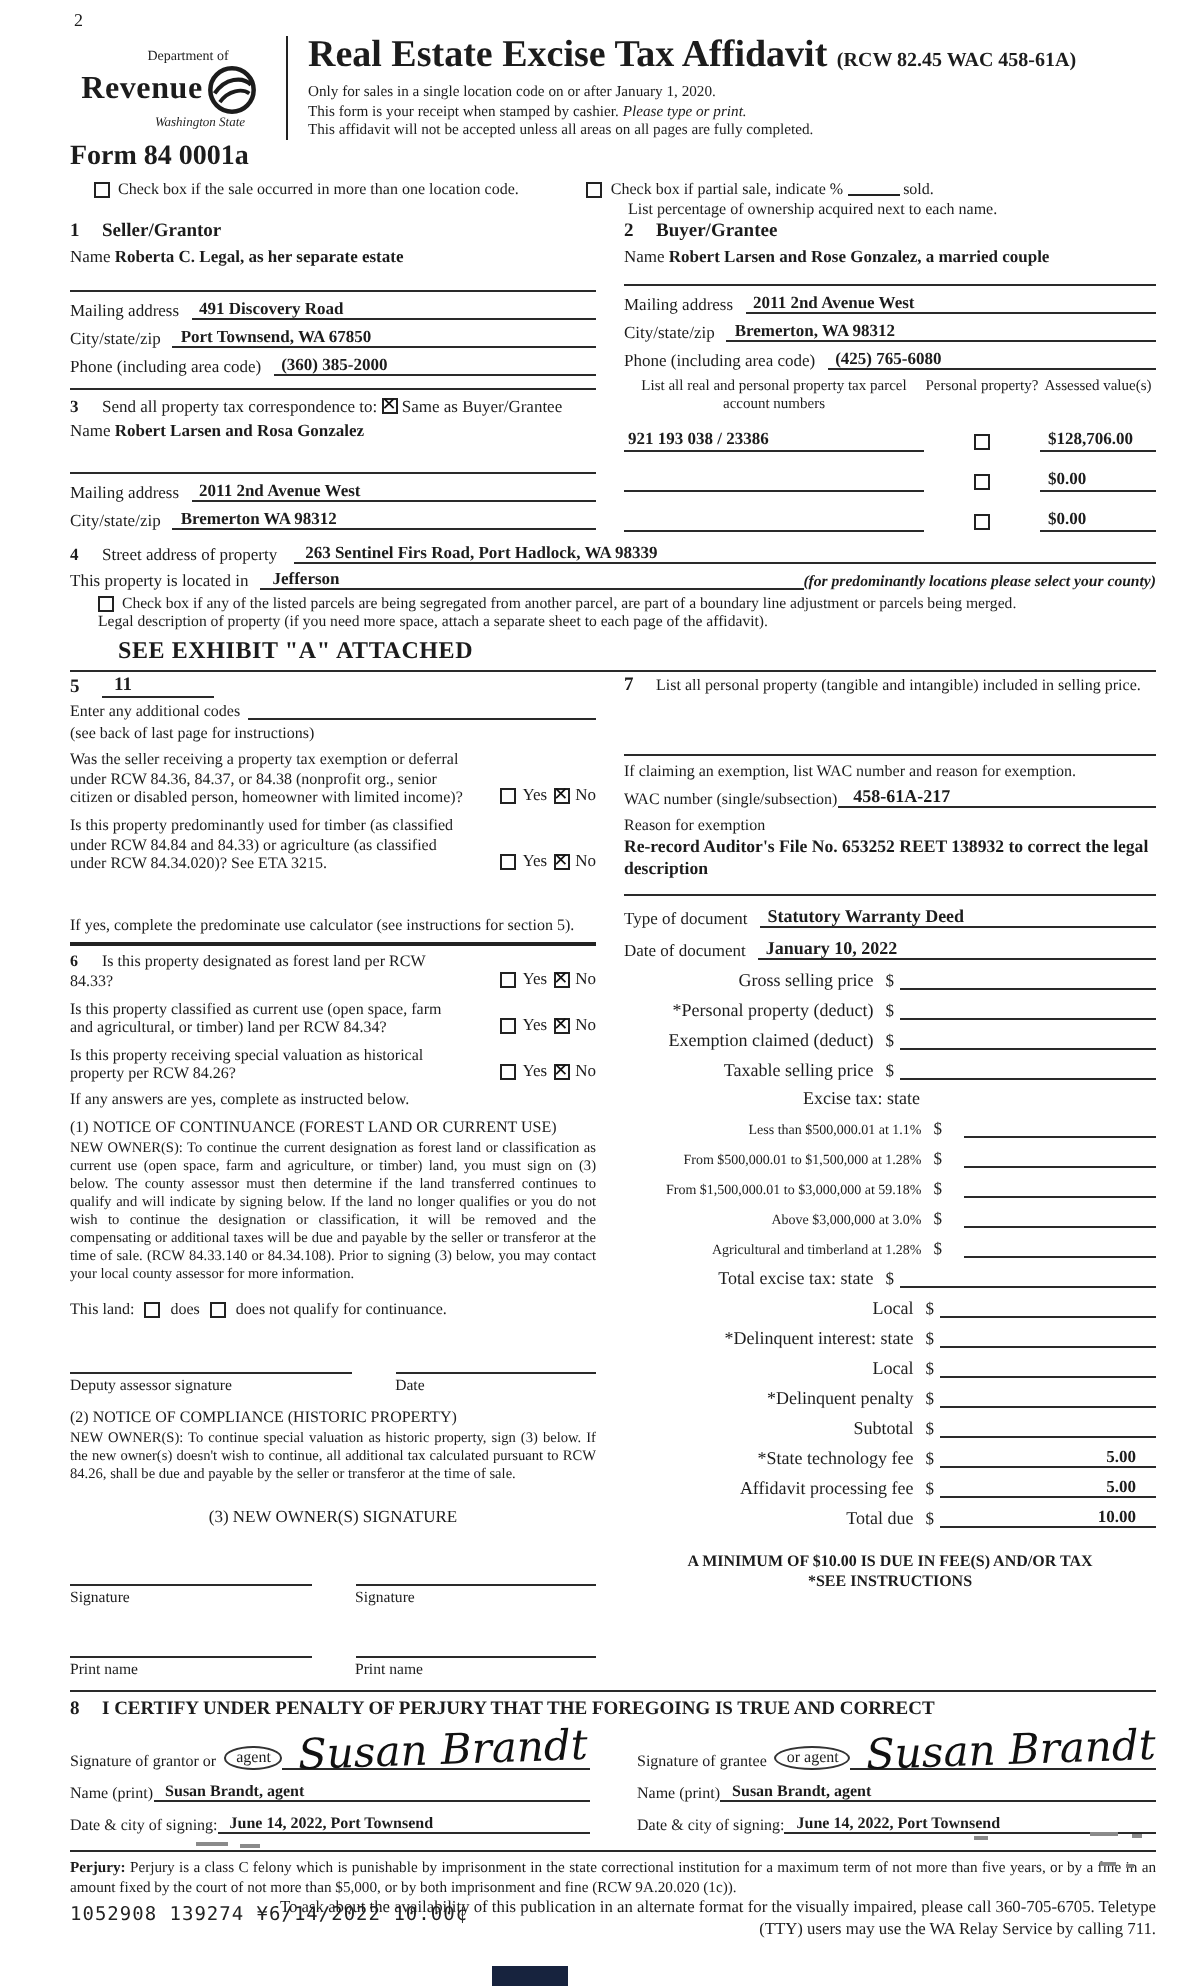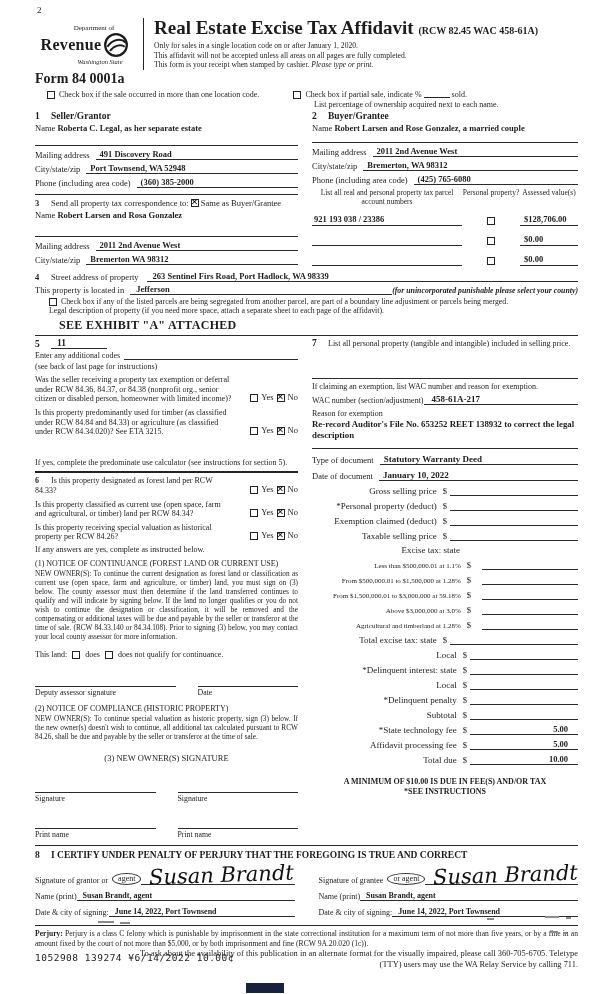--- a/index.html
+++ b/index.html
@@ -119,22 +119,22 @@
           <path d="M5 17 C11 8, 21 7, 26 12" fill="none" stroke="#1c1c1c" stroke-width="2.4"></path>
           <path d="M8 22 C13 15, 21 14, 25 17" fill="none" stroke="#1c1c1c" stroke-width="2.2"></path>
         </svg>
       </div>
       <div class="wa">Washington State</div>
     </div>
     <div class="vline"></div>
     <div class="titleblk">
       <div class="title"><span>Real Estate Excise Tax Affidavit</span> <span class="suffix">(RCW 82.45 WAC 458-61A)</span></div>
       <div class="hline">Only for sales in a single location code on or after January 1, 2020.</div>
+      <div class="hline"><span>This form is your receipt when stamped by cashier.</span> <span class="i">Please type or print.</span></div>
       <div class="hline">This affidavit will not be accepted unless all areas on all pages are fully completed.</div>
-      <div class="hline"><span>This form is your receipt when stamped by cashier.</span> <span class="i">Please type or print.</span></div>
     </div>
   </div>
   <div class="formnum">Form 84 0001a</div>
 
   <div class="cbrow">
     <span class="cb"></span>
     <span>Check box if the sale occurred in more than one location code.</span>
     <span class="cbtxt2">
       <span class="cb"></span>
       <span>Check box if partial sale, indicate %</span>
@@ -148,21 +148,21 @@
     <div class="cl">
       <div class="sec-t"><span class="sec-n">1</span><span>Seller/Grantor</span></div>
       <div class="nameline"><span>Name</span> <span class="b">Roberta C. Legal, as her separate estate</span></div>
       <hr style="margin-top:12px">
       <div class="fr">
           <span class="lbl">Mailing address</span>
           <span class="uf grow val"><span>491 Discovery Road</span></span>
         </div>
       <div class="fr">
           <span class="lbl">City/state/zip</span>
-          <span class="uf grow val"><span>Port Townsend, WA 52948</span></span>
+          <span class="uf grow val"><span>Port Townsend, WA 67850</span></span>
         </div>
       <div class="fr">
           <span class="lbl">Phone (including area code)</span>
           <span class="uf grow val"><span>(360) 385-2000</span></span>
         </div>
       <hr style="margin-top:6px">
       <div class="nameline" style="margin-top:2px"><span class="sec-n">3</span><span>Send all property tax correspondence to:</span> <span class="cb ck"></span> <span>Same as Buyer/Grantee</span></div>
       <div class="nameline"><span>Name</span> <span class="b">Robert Larsen and Rosa Gonzalez</span></div>
       <hr style="margin-top:16px">
       <div class="fr">
@@ -217,21 +217,21 @@
   <div class="s4">
     <div class="r ae">
         <span class="sec-n">4</span>
         <span>Street address of property</span>
         <span class="uf grow val b" style="margin-left:8px;padding:0 6px"><span>263 Sentinel Firs Road, Port Hadlock, WA  98339</span></span>
       </div>
     <div class="r ae" style="margin-top:2px">
       <span>This property is located in</span>
       <span class="uf val b" style="width:118px;margin-left:6px;padding:0 6px"><span>Jefferson</span></span>
       <span class="uf grow"></span>
-      <span class="cnote">(for unincorporated punishable please select your county)</span>
+      <span class="cnote">(for predominantly locations please select your county)</span>
     </div>
     <div class="s4cb">
       <span class="cb"></span>
       <span>Check box if any of the listed parcels are being segregated from another parcel, are part of a boundary line adjustment or parcels being merged.</span>
     </div>
     <div style="font-size:7.8px;margin-left:14px">Legal description of property (if you need more space, attach a separate sheet to each page of the affidavit).</div>
     <div class="legal">SEE EXHIBIT "A" ATTACHED</div>
   </div>
 
   <div class="cols" style="border-top:1px solid #2a2a2a;margin-top:2px;padding-top:2px">
@@ -343,21 +343,21 @@
         </div>
       </div>
     </div>
 
     <div class="cr">
       <div class="s7"><span class="sec-n" style="font-size:9.5px">7</span><span>List all personal property (tangible and intangible) included in selling price.</span></div>
       <div style="height:26px"></div>
       <hr>
       <div style="font-size:8px;margin-top:3px">If claiming an exemption, list WAC number and reason for exemption.</div>
       <div class="wacrow">
-          <span>WAC number (section/adjustment)</span>
+          <span>WAC number (single/subsection)</span>
           <span class="uf grow val"><span>458-61A-217</span></span>
         </div>
       <div style="font-size:8px;margin-top:4px">Reason for exemption</div>
       <div class="reason">Re-record Auditor's File No. 653252 REET 138932 to correct the legal description</div>
       <hr style="margin-top:8px">
       <div class="fr" style="margin-top:5px">
           <span class="lbl">Type of document</span>
           <span class="uf grow val" style="font-size:9px"><span>Statutory Warranty Deed</span></span>
         </div>
       <div class="fr" style="margin-top:5px">

